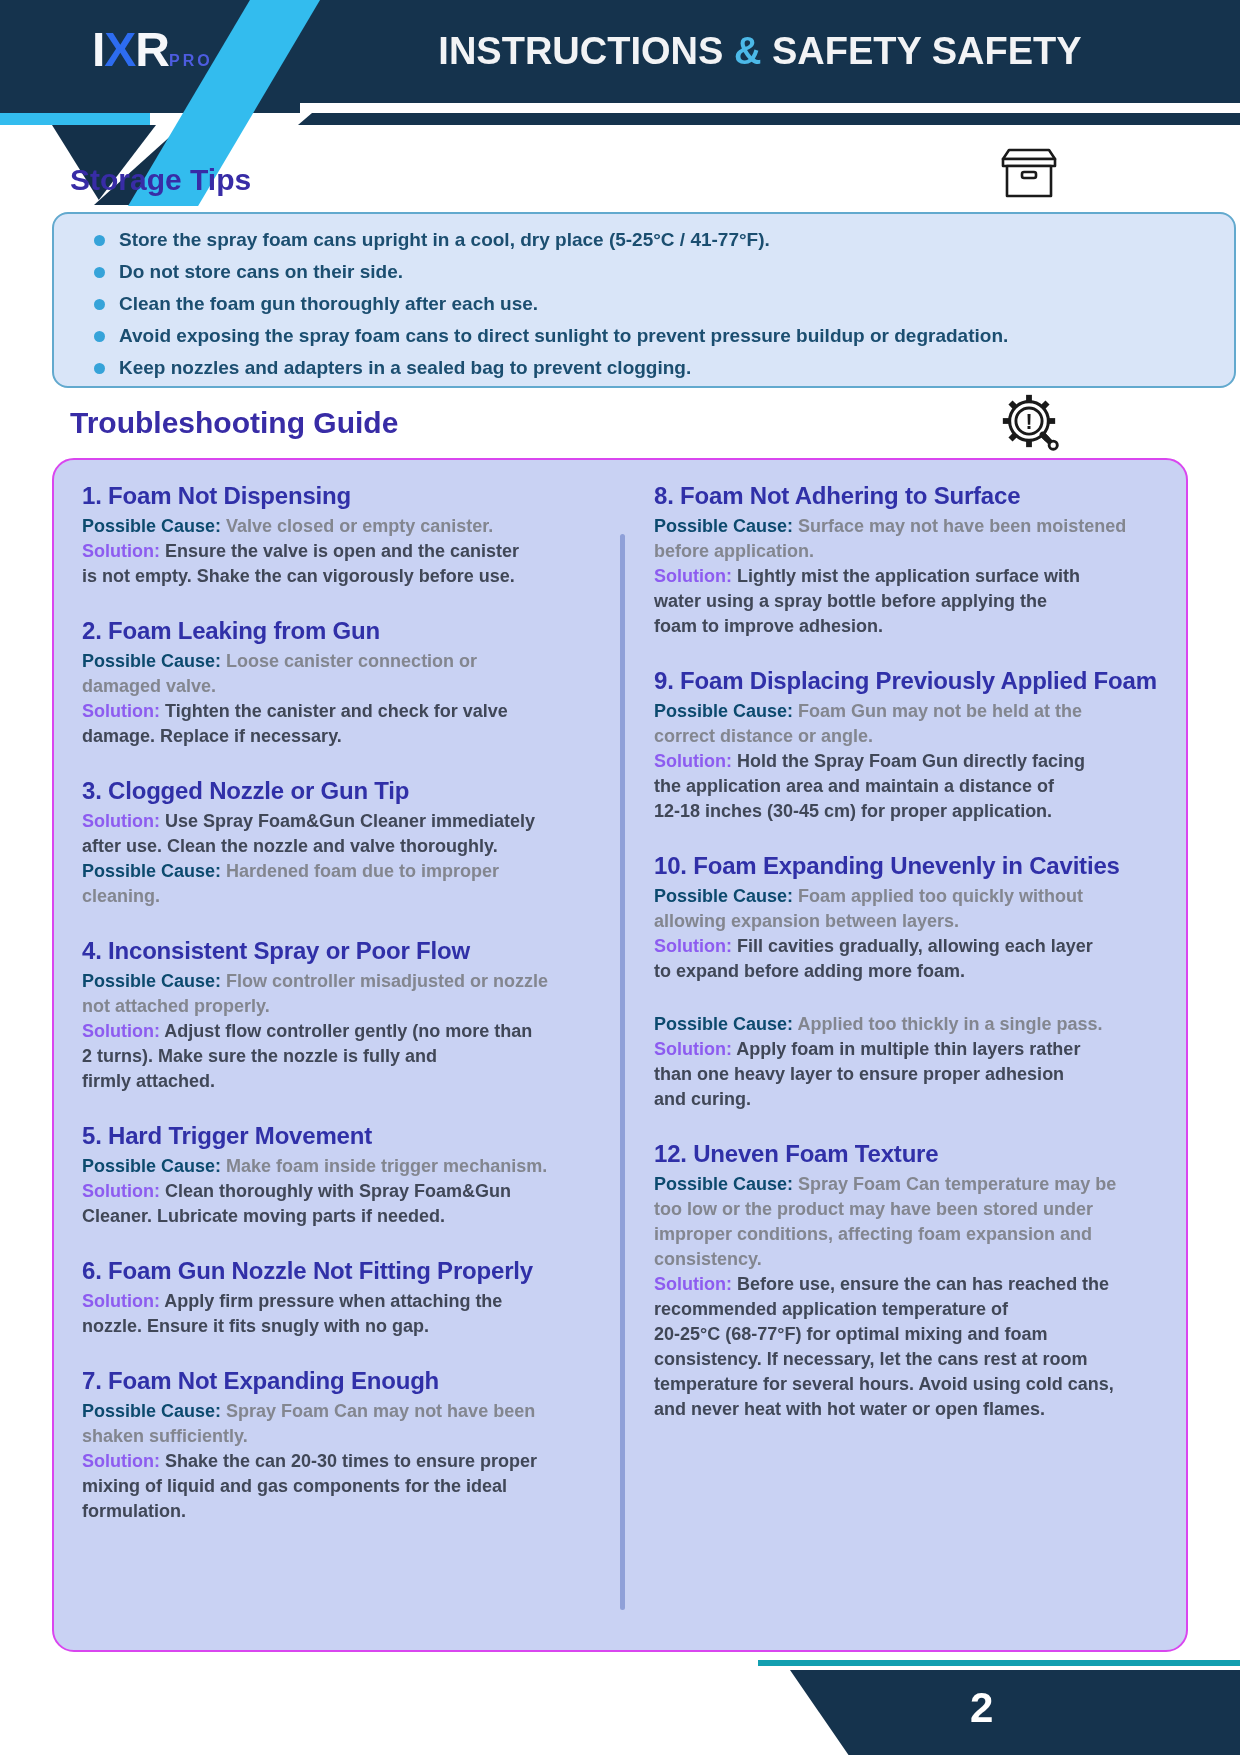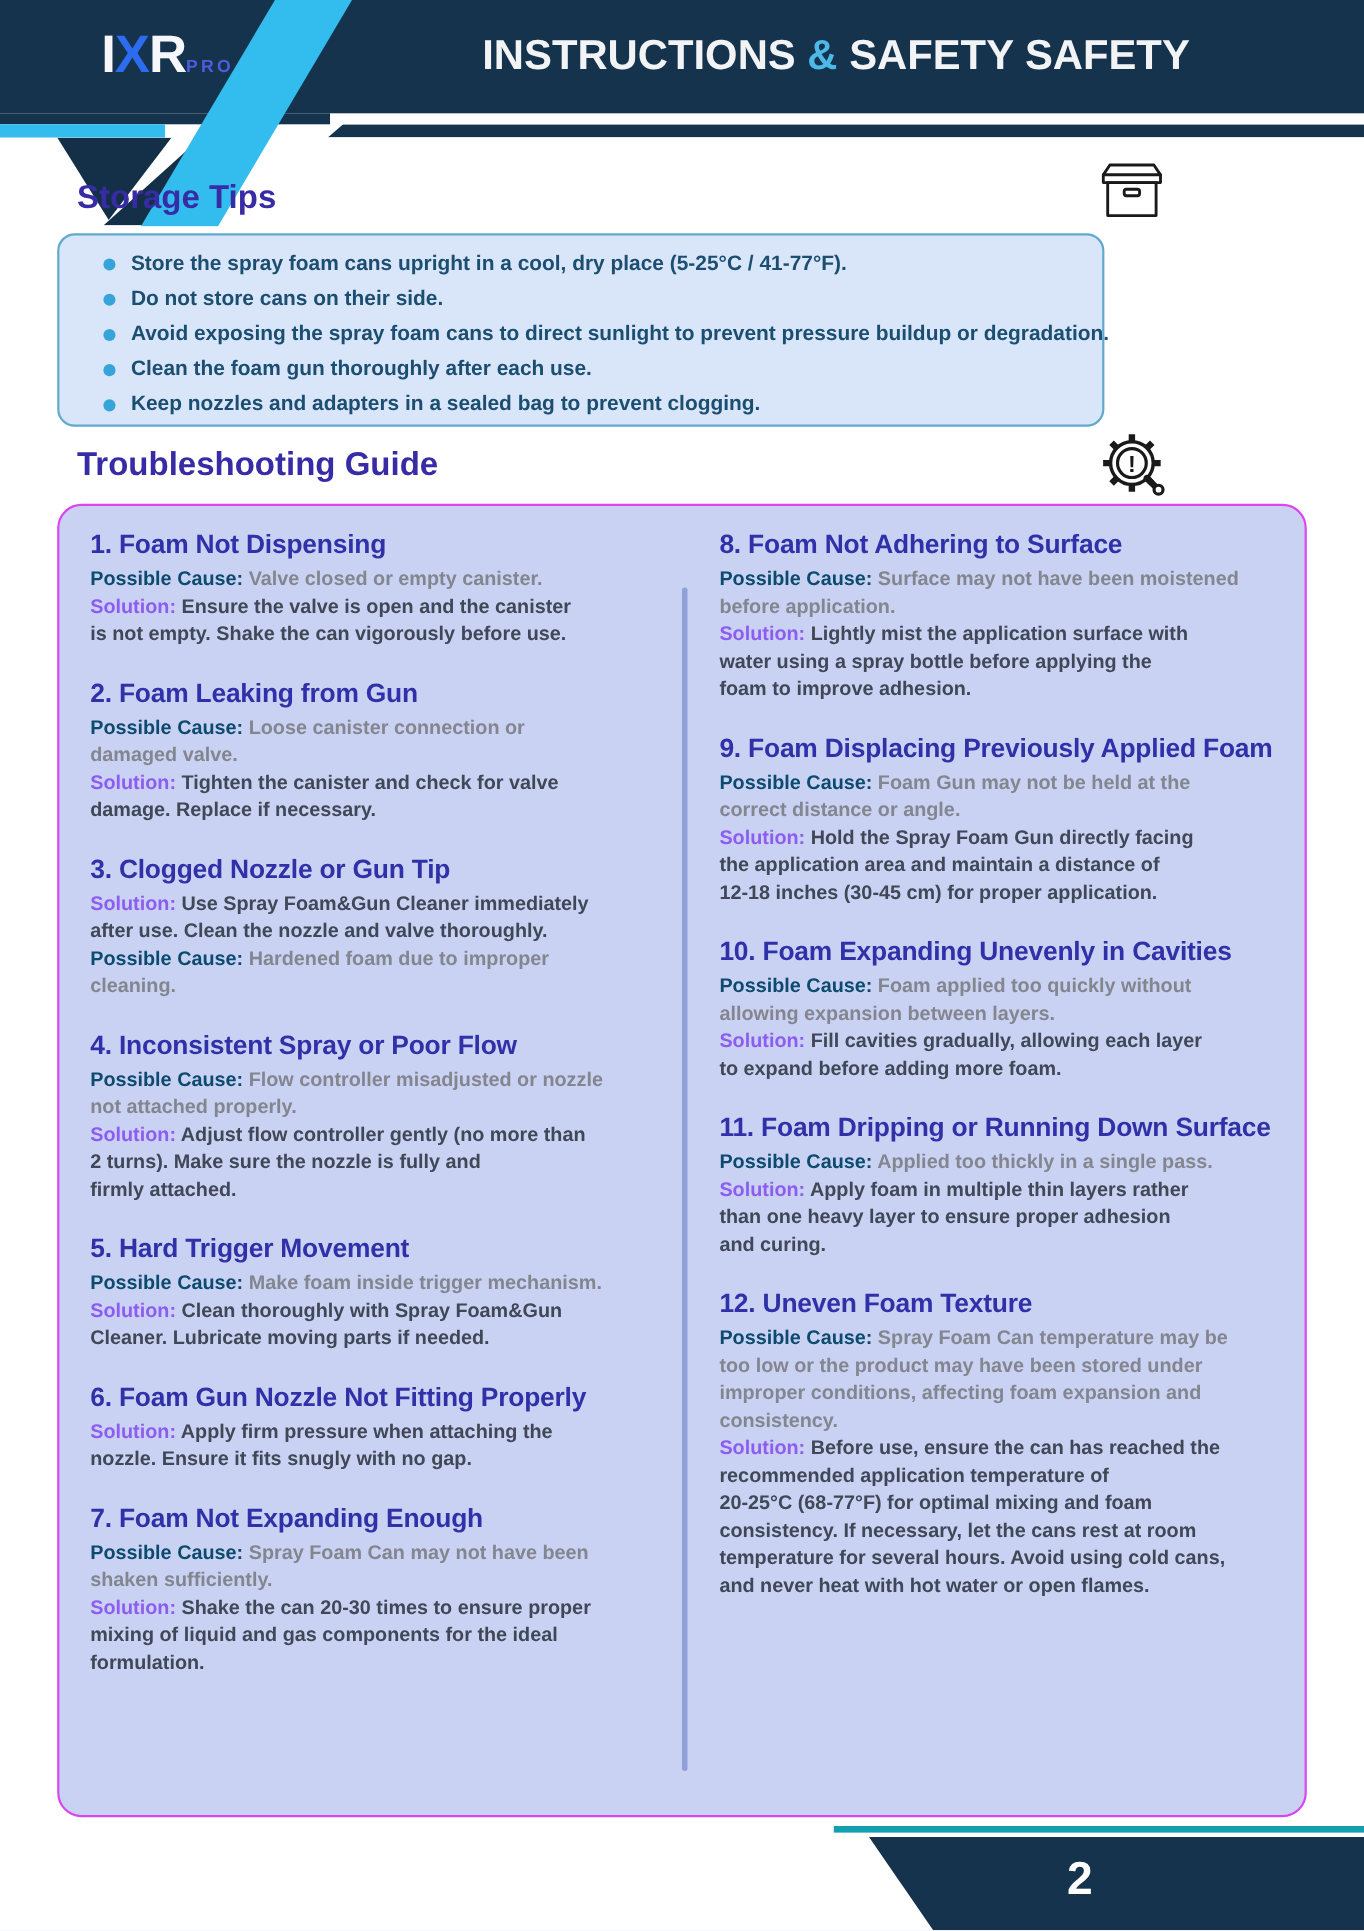--- a/index.html
+++ b/index.html
@@ -32,21 +32,21 @@
 
   
   .section-h { position:absolute; margin:0; color:#382ca6; font-size:30px; font-weight:bold; }
   #storage-h { left:70px; top:163px; }
   #ts-h { left:70px; top:406px; }
 
   .box-icon { position:absolute; left:1000px; top:146px; }
   .gear-icon { position:absolute; left:998px; top:390px; }
 
   
-  .tips-box { position:absolute; left:52px; top:212px; width:952px; height:176px;
+  .tips-box { position:absolute; left:52px; top:212px; width:1184px; height:176px;
               background:#d9e5f8; border:2px solid #62a9ce; border-radius:16px;
               box-sizing:border-box; padding:10px 12px 0 40px; }
   .tip-row { display:flex; align-items:center; height:32px; gap:14px; }
   .tip-dot { width:11px; height:11px; border-radius:50%; background:#36a3d9; flex:0 0 auto; }
   .tip-text { color:#1b4e70; font-size:19px; font-weight:bold; white-space:nowrap; }
 
   
   .ts-box { position:absolute; left:52px; top:458px; width:1136px; height:1194px;
             background:#c9d2f3; border:2px solid #d946ef; border-radius:22px; box-sizing:border-box; }
   .ts-divider { position:absolute; left:566px; top:74px; width:5px; height:1076px;
@@ -106,26 +106,26 @@
           <span class="tip-text">Store the spray foam cans upright in a cool, dry place (5-25°C / 41-77°F).</span>
         </div>
 
   <div class="tip-row">
           <span class="tip-dot"></span>
           <span class="tip-text">Do not store cans on their side.</span>
         </div>
 
   <div class="tip-row">
           <span class="tip-dot"></span>
+          <span class="tip-text">Clean the foam gun thoroughly after each use.</span>
+        </div>
+
+  <div class="tip-row">
+          <span class="tip-dot"></span>
           <span class="tip-text">Avoid exposing the spray foam cans to direct sunlight to prevent pressure buildup or degradation.</span>
-        </div>
-
-  <div class="tip-row">
-          <span class="tip-dot"></span>
-          <span class="tip-text">Clean the foam gun thoroughly after each use.</span>
         </div>
 
   <div class="tip-row">
           <span class="tip-dot"></span>
           <span class="tip-text">Keep nozzles and adapters in a sealed bag to prevent clogging.</span>
         </div>
 </div>
   </div>
 
   <h2 class="section-h" id="ts-h">Troubleshooting Guide</h2>
@@ -230,21 +230,20 @@
 
   <div class="ts-item">
     <h3>10. Foam Expanding Unevenly in Cavities</h3>
     <p class="ts-line"><span class="pc-label">Possible Cause:</span><span class="pc-text"> Foam applied too quickly without
 allowing expansion between layers.</span></p>
     <p class="ts-line"><span class="sol-label">Solution:</span><span class="sol-text"> Fill cavities gradually, allowing each layer
 to expand before adding more foam.</span></p>
   </div>
 
   <div class="ts-item">
-    <h3>11. Foam Dripping or Running Down Surface</h3>
     <p class="ts-line"><span class="pc-label">Possible Cause:</span><span class="pc-text"> Applied too thickly in a single pass.</span></p>
     <p class="ts-line"><span class="sol-label">Solution:</span><span class="sol-text"> Apply foam in multiple thin layers rather
 than one heavy layer to ensure proper adhesion
 and curing.</span></p>
   </div>
 
   <div class="ts-item">
     <h3>12. Uneven Foam Texture</h3>
     <p class="ts-line"><span class="pc-label">Possible Cause:</span><span class="pc-text"> Spray Foam Can temperature may be
 too low or the product may have been stored under

